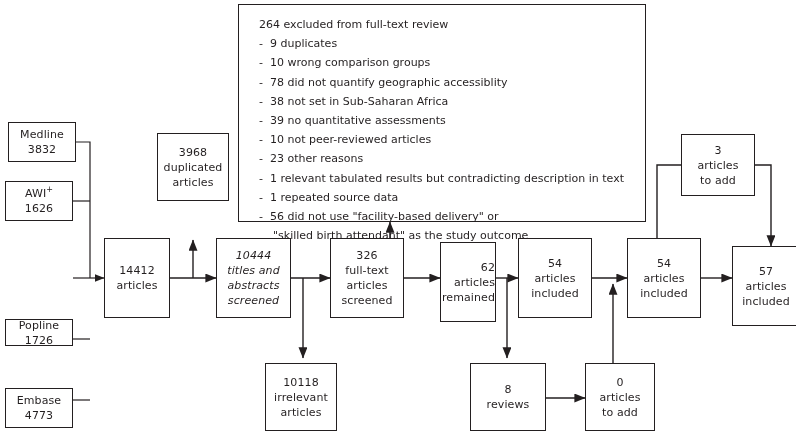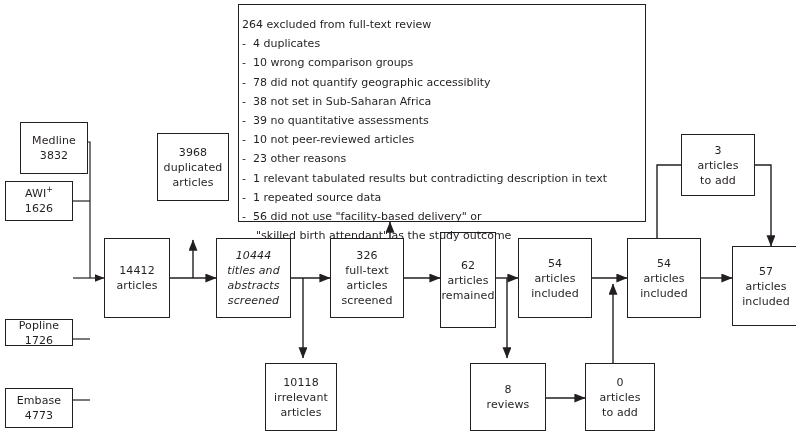--- a/index.html
+++ b/index.html
@@ -42,21 +42,21 @@
     white-space: nowrap;
   }
   .exclusion-box {
     position: absolute;
     box-sizing: border-box;
     border: 1px solid #231f20;
     background: #ffffff;
     color: #231f20;
     font-size: 11px;
     line-height: 19.2px;
-    padding: 10px 0 8px 3px;
+    padding: 10px 0 8px 20px;
     text-align: left;
   }
   .exclusion-box .ln {
     display: block;
     white-space: pre;
   }
   sup {
     font-size: 8px;
     line-height: 0;
     vertical-align: super;
@@ -107,21 +107,21 @@
       <path d="M592,278 L627,278" marker-end="url(#arrow)"></path>
 
       <path d="M701,278 L732,278" marker-end="url(#arrow)"></path>
 
       <path d="M681,165 L657,165 L657,252"></path>
 
       <path d="M755,165 L771,165 L771,246" marker-end="url(#arrow)"></path>
     </g>
   </svg>
 
-  <div class="node" style="left:20px; top:122px; width:68px; height:52px;">
+  <div class="node" style="left:8px; top:122px; width:68px; height:40px;">
     <span class="ln">Medline</span>
     <span class="ln">3832</span>
   </div>
 
   <div class="node" style="left:5px; top:181px; width:68px; height:40px;">
     <span class="ln"><span>AWI</span><sup>+</sup></span>
     <span class="ln">1626</span>
   </div>
 
 
@@ -159,21 +159,21 @@
     <span class="ln">articles</span>
   </div>
 
   <div class="node" style="left:330px; top:238px; width:74px; height:80px;">
     <span class="ln">326</span>
     <span class="ln">full-text</span>
     <span class="ln">articles</span>
     <span class="ln">screened</span>
   </div>
 
-  <div class="node" style="left:440px; top:232px; width:56px; height:96px;">
+  <div class="node" style="left:440px; top:242px; width:56px; height:80px;align-items:flex-end;">
     <span class="ln">62</span>
     <span class="ln">articles</span>
     <span class="ln">remained</span>
   </div>
 
   <div class="node" style="left:518px; top:238px; width:74px; height:80px;">
     <span class="ln">54</span>
     <span class="ln">articles</span>
     <span class="ln">included</span>
   </div>
@@ -202,21 +202,21 @@
   </div>
 
   <div class="node" style="left:732px; top:246px; width:68px; height:80px;">
     <span class="ln">57</span>
     <span class="ln">articles</span>
     <span class="ln">included</span>
   </div>
 
   <div class="exclusion-box" style="left:238px; top:4px; width:408px; height:218px;">
     <span class="ln">264 excluded from full-text review</span>
-    <span class="ln">-  4 duplicates</span>
+    <span class="ln">-  9 duplicates</span>
     <span class="ln">-  10 wrong comparison groups</span>
     <span class="ln">-  78 did not quantify geographic accessiblity</span>
     <span class="ln">-  38 not set in Sub-Saharan Africa</span>
     <span class="ln">-  39 no quantitative assessments</span>
     <span class="ln">-  10 not peer-reviewed articles</span>
     <span class="ln">-  23 other reasons</span>
     <span class="ln">-  1 relevant tabulated results but contradicting description in text</span>
     <span class="ln">-  1 repeated source data</span>
     <span class="ln">-  56 did not use "facility-based delivery" or</span>
     <span class="ln">    "skilled birth attendant" as the study outcome</span>

